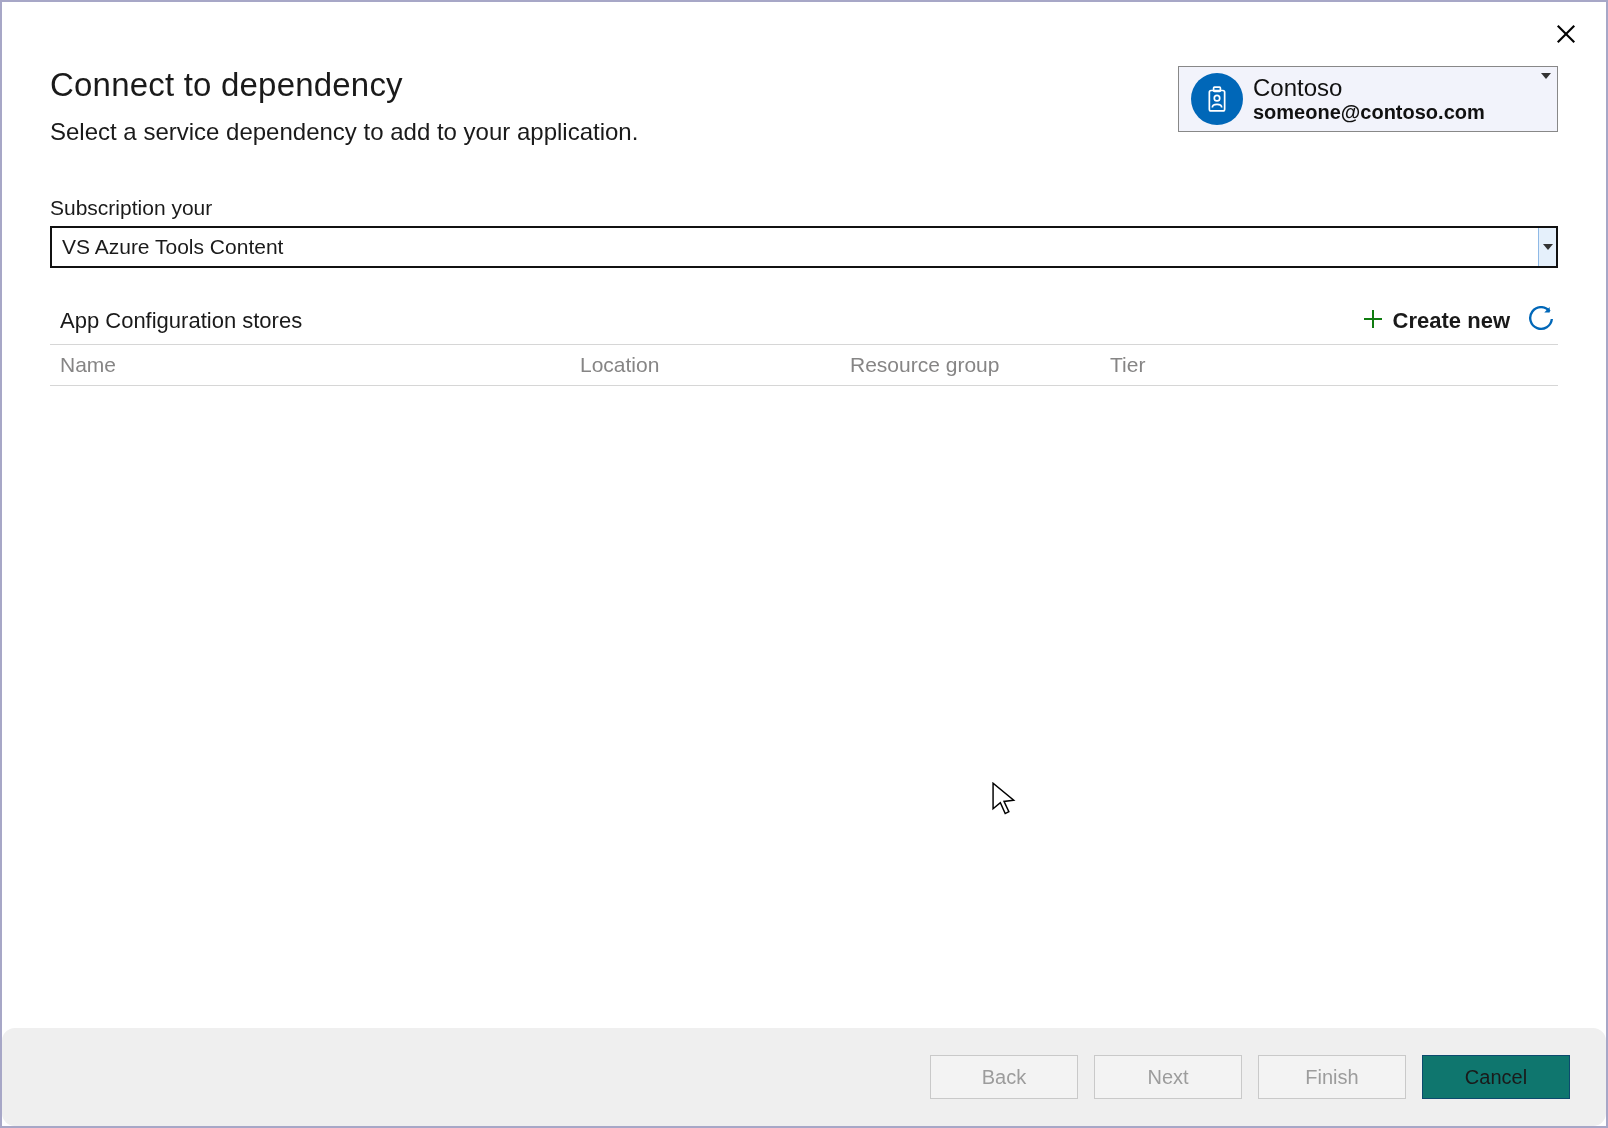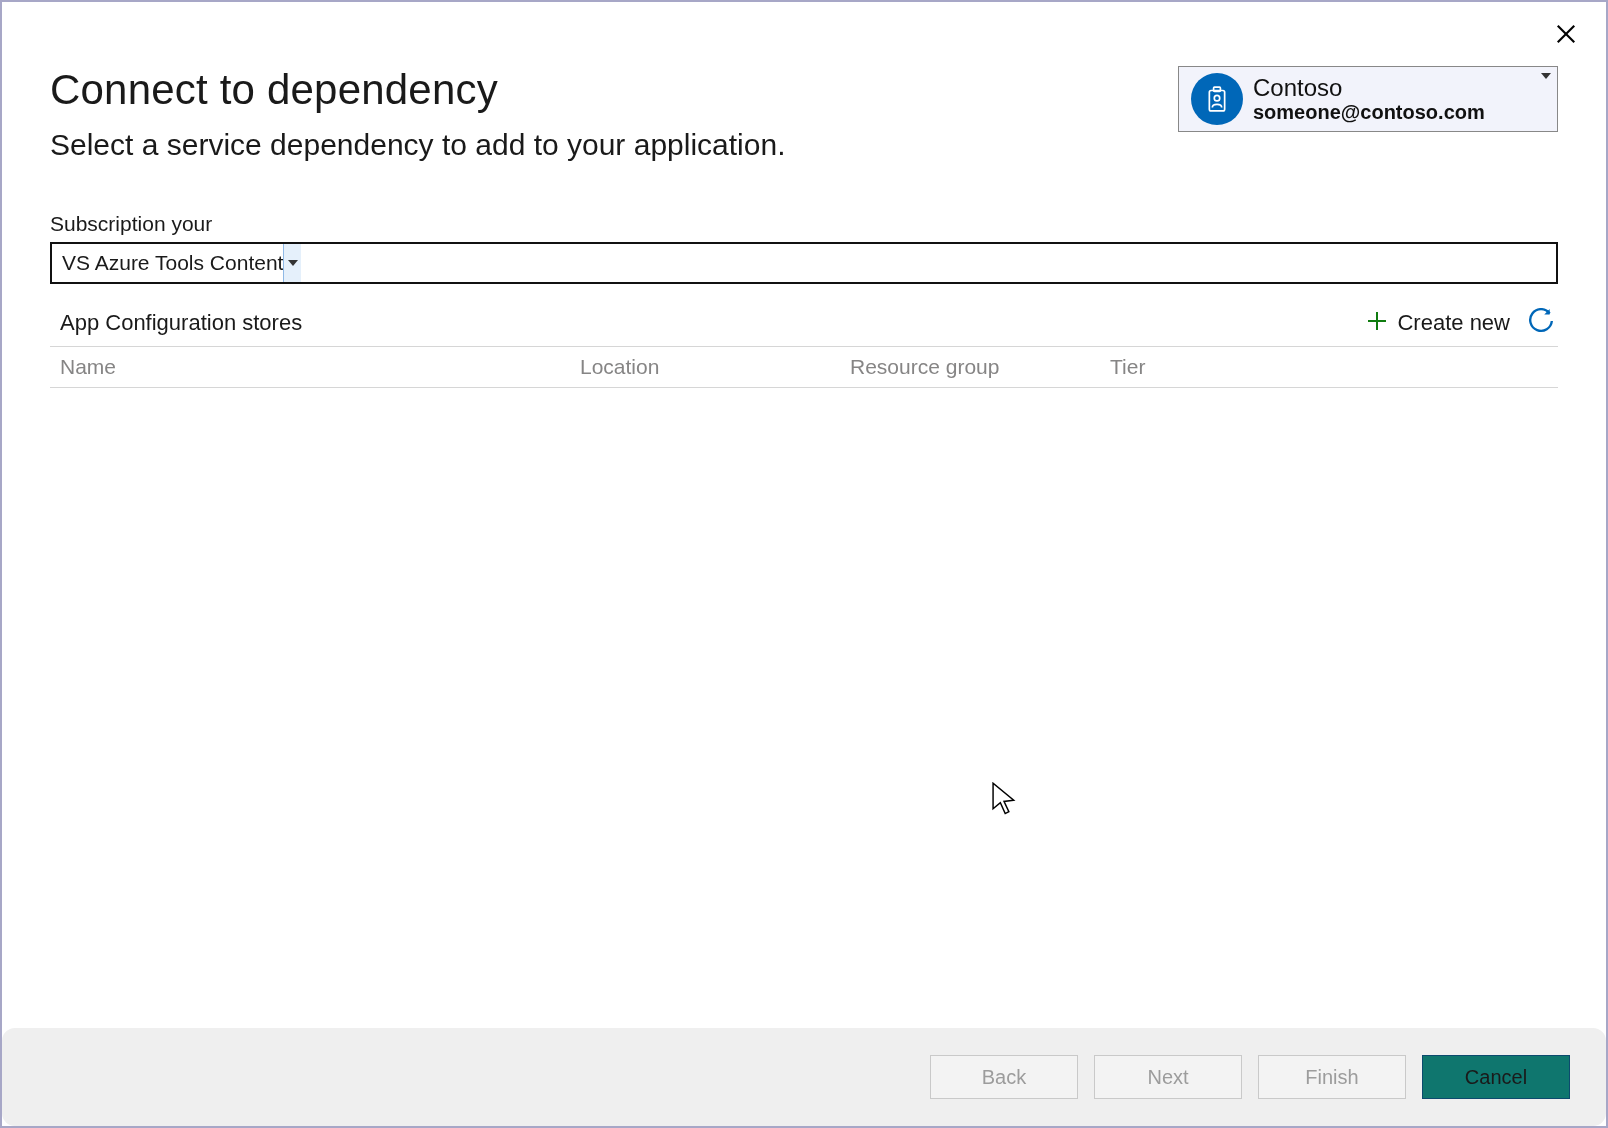--- a/index.html
+++ b/index.html
@@ -47,28 +47,28 @@
     .header-row {
       display: flex;
       justify-content: space-between;
       align-items: flex-start;
       margin-bottom: 50px;
     }
     .header-left {
       flex: 1;
     }
     .page-title {
-      font-size: 42px;
+      font-size: 33px;
       font-weight: 400;
       color: #1a1a1a;
       margin-bottom: 14px;
       letter-spacing: 0.2px;
     }
     .page-subtitle {
-      font-size: 30px;
+      font-size: 24px;
       font-weight: 400;
       color: #1a1a1a;
     }
     .account-chip {
       display: flex;
       align-items: center;
       border: 1.5px solid #888;
       background: #f2f3fb;
       padding: 6px 8px 6px 12px;
       gap: 10px;
@@ -112,26 +112,26 @@
       border-top: 6px solid #333;
     }
     .field-label {
       font-size: 21px;
       color: #1a1a1a;
       margin-bottom: 6px;
     }
     .subscription-select {
       display: flex;
       align-items: center;
-      justify-content: flex-start;
+      justify-content: space-between;
       border: 2px solid #111;
       height: 42px;
       padding: 0 10px;
       cursor: pointer;
-      margin-bottom: 24px;
+      margin-bottom: 38px;
       width: 100%;
     }
     .subscription-value {
       font-size: 21px;
       color: #1a1a1a;
     }
     .subscription-caret-box {
       width: 18px;
       height: 38px;
       border-left: 1px solid #8fb9e6;
@@ -166,20 +166,21 @@
     }
     .create-new {
       display: flex;
       align-items: center;
       gap: 8px;
       cursor: pointer;
     }
     .create-new-label {
       font-size: 22px;
       color: #1a1a1a;
+      font-weight: bold;
     }
     .plus-icon svg {
       width: 24px;
       height: 24px;
     }
     .refresh-icon {
       cursor: pointer;
       display: flex;
       align-items: center;
     }

